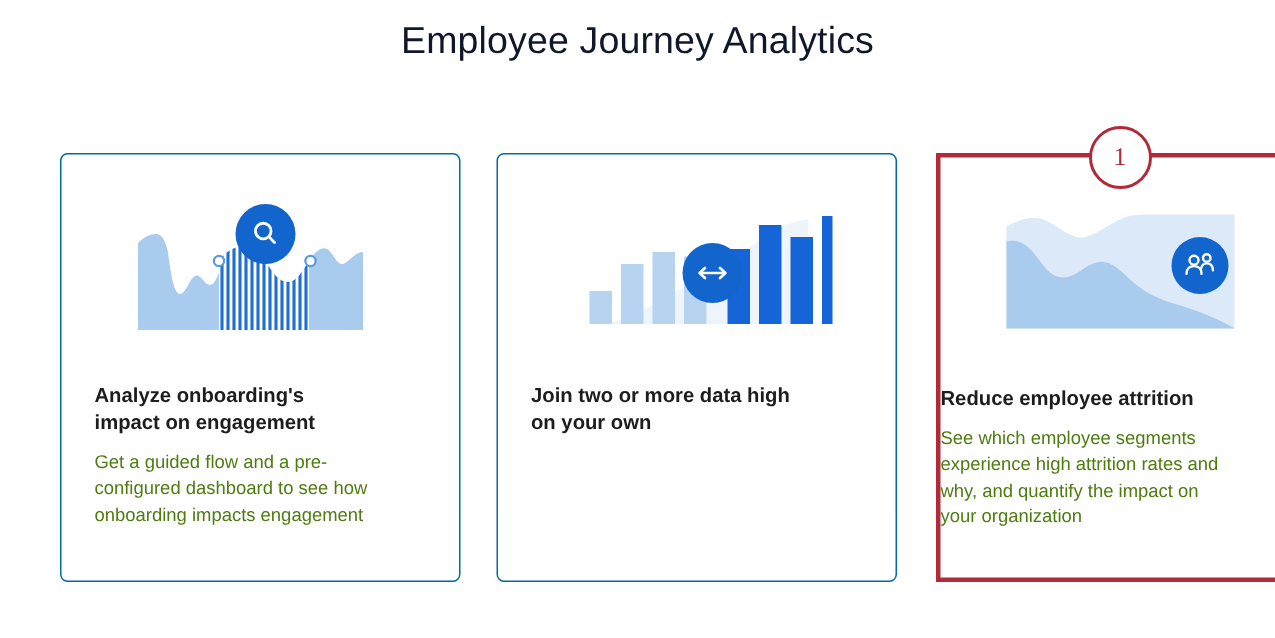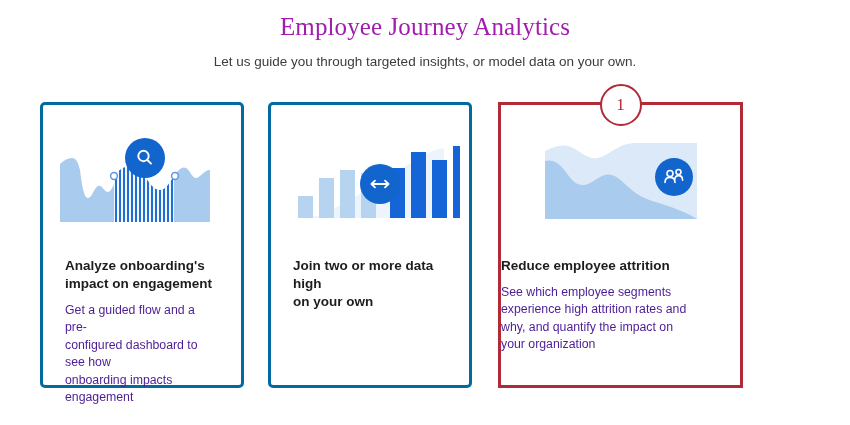--- a/index.html
+++ b/index.html
@@ -17,49 +17,48 @@
   }
 
   
   .header {
     text-align: center;
     padding-top: 11px;
   }
   .page-title {
     font-size: 25px;
     font-weight: 400;
-    color: #a21caf;
+    color: #0f172a;
     letter-spacing: 0.1px;
     margin: 0;
     line-height: 1.3;
-    font-family: Liberation Serif, serif;
   }
   .page-subtitle {
     font-size: 13.5px;
     font-weight: 400;
     color: #3c3c3c;
     margin: 9px 0 0 0;
     line-height: 1.3;
   }
 
   
   .card-row {
     position: absolute;
     top: 102px;
     left: 40px;
     display: flex;
     gap: 24px;
   }
   .card {
     position: relative;
-    width: 204px;
+    width: 267px;
     height: 286px;
     box-sizing: border-box;
     background: #ffffff;
-    border: 3px solid #0369a1;
+    border: 1px solid #0369a1;
     border-radius: 5px;
     display: flex;
     flex-direction: column;
   }
   .card.highlighted {
     border: 3px solid #b02a37;
     border-radius: 0;
     width: 245px;
     margin-left: 2px;
   }
@@ -105,33 +104,32 @@
     font-size: 13.5px;
     font-weight: bold;
     color: #1d1d1d;
     line-height: 1.33;
     margin: 0 0 9px 0;
     white-space: pre-line;
   }
   .card-body {
     font-size: 12.3px;
     font-weight: 400;
-    color: #4c1d95;
+    color: #4d7c0f;
     line-height: 1.42;
     margin: 0;
     white-space: pre-line;
   }
   .card.highlighted .card-text { padding-left: 0; padding-right: 18px; }
 </style>
 </head>
 <body>
 
 <div class="header">
   <h1 class="page-title">Employee Journey Analytics</h1>
-  <p class="page-subtitle">Let us guide you through targeted insights, or model data on your own.</p>
 </div>
 
 <div class="card-row">
 
   <div class="card">
     <div class="illustration">
       <svg width="176" height="110" viewBox="0 0 176 110">
         <path d="M6,38 C10,34 14,32 18,32 C22,32 24,36 26,44
                  C28,60 30,72 34,72 C38,72 40,62 44,60
                  C48,58 50,66 54,66 C58,66 60,56 64,50

